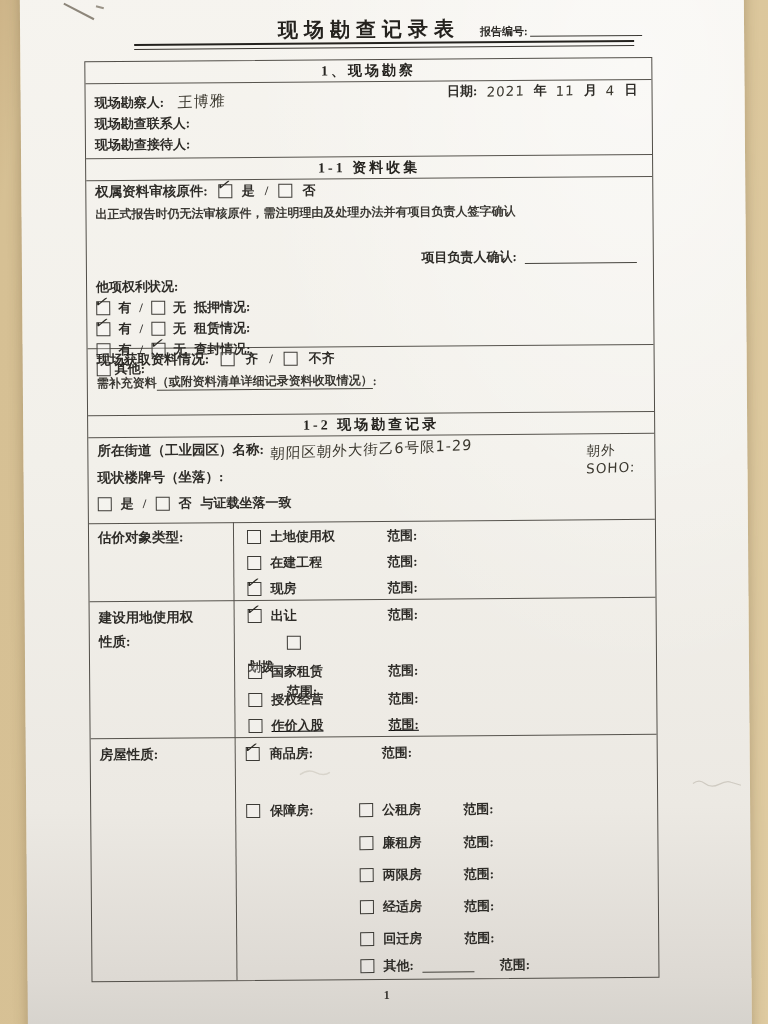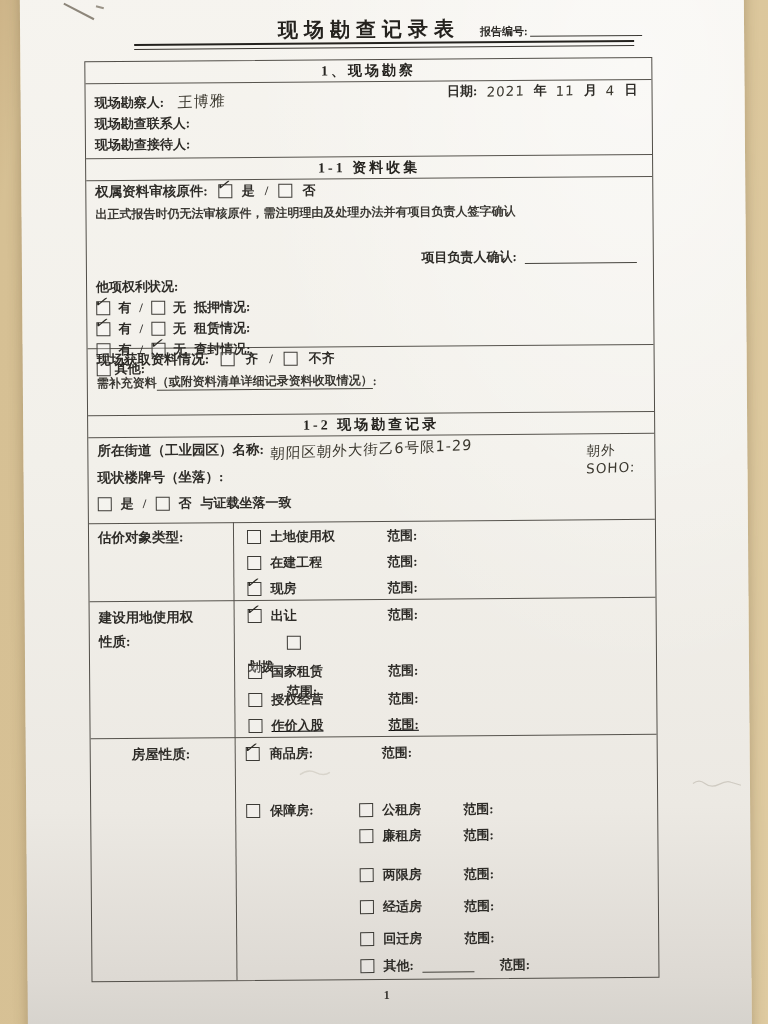--- a/index.html
+++ b/index.html
@@ -220,38 +220,38 @@
         <span class="lbl range">范围:</span>
       </div>
       <div class="abs line" style="left:158px;top:118px;gap:9px;text-decoration:underline;">
         <span class="cb"></span>
         <span class="lbl opt-text">作价入股</span>
         <span class="lbl range">范围:</span>
       </div>
     </div>
 
     <div class="abs" style="left:0;top:676px;width:100%;height:243px;">
-      <div class="abs lbl" style="left:9px;top:9px;font-size:13.5px;margin-left:32px;">房屋性质:</div>
+      <div class="abs lbl" style="left:9px;top:9px;font-size:13.5px;">房屋性质:</div>
       <div class="abs line" style="left:155px;top:9px;gap:10px;">
         <span class="cb">
             <span class="tick">✓</span>
           </span>
         <span class="lbl" style="width:86px;">商品房:</span>
         <span class="lbl range">范围:</span>
       </div>
       <div class="abs line" style="left:155px;top:66px;gap:10px;">
         <span class="cb"></span>
         <span class="lbl">保障房:</span>
       </div>
       <div class="abs line" style="left:268px;top:66px;gap:9px;align-items:center;">
         <span class="cb"></span>
         <span class="lbl" style="width:56px;">公租房</span>
         <span class="lbl range">范围:</span>
       </div>
-      <div class="abs line" style="left:268px;top:92px;gap:9px;">
+      <div class="abs line" style="left:268px;top:99px;gap:9px;">
         <span class="cb"></span>
         <span class="lbl" style="width:56px;">廉租房</span>
         <span class="lbl range">范围:</span>
       </div>
       <div class="abs line" style="left:268px;top:131px;gap:9px;">
         <span class="cb"></span>
         <span class="lbl" style="width:56px;">两限房</span>
         <span class="lbl range">范围:</span>
       </div>
       <div class="abs line" style="left:268px;top:163px;gap:9px;">

